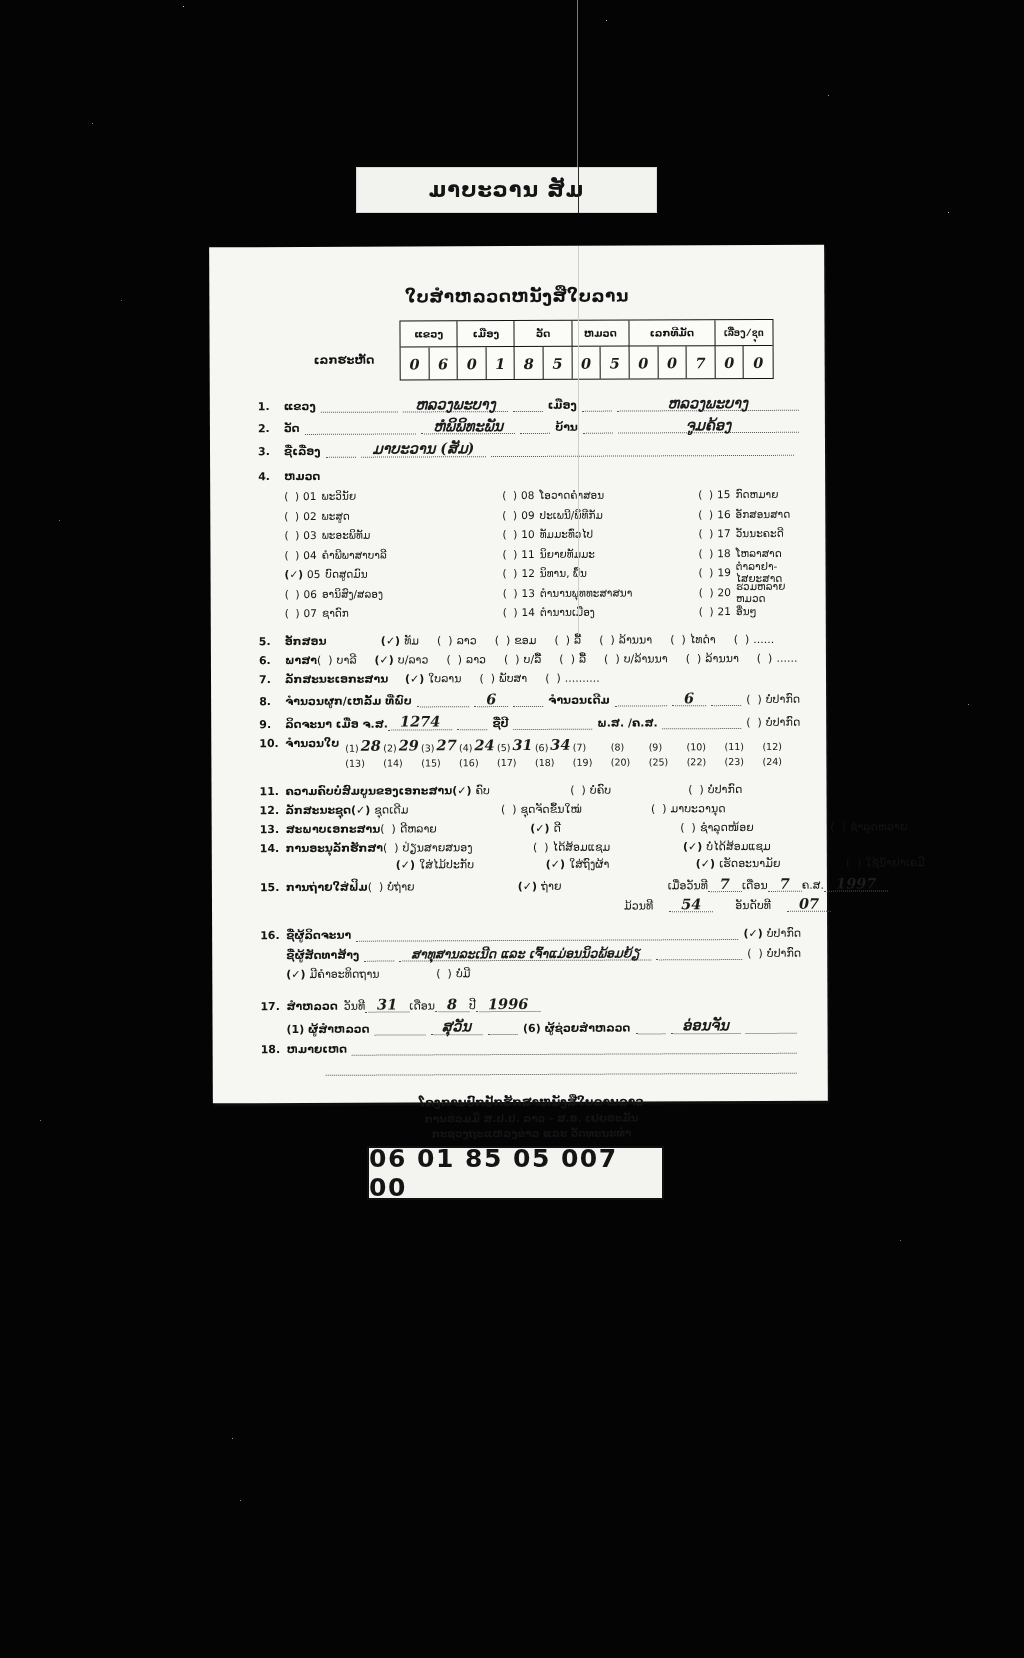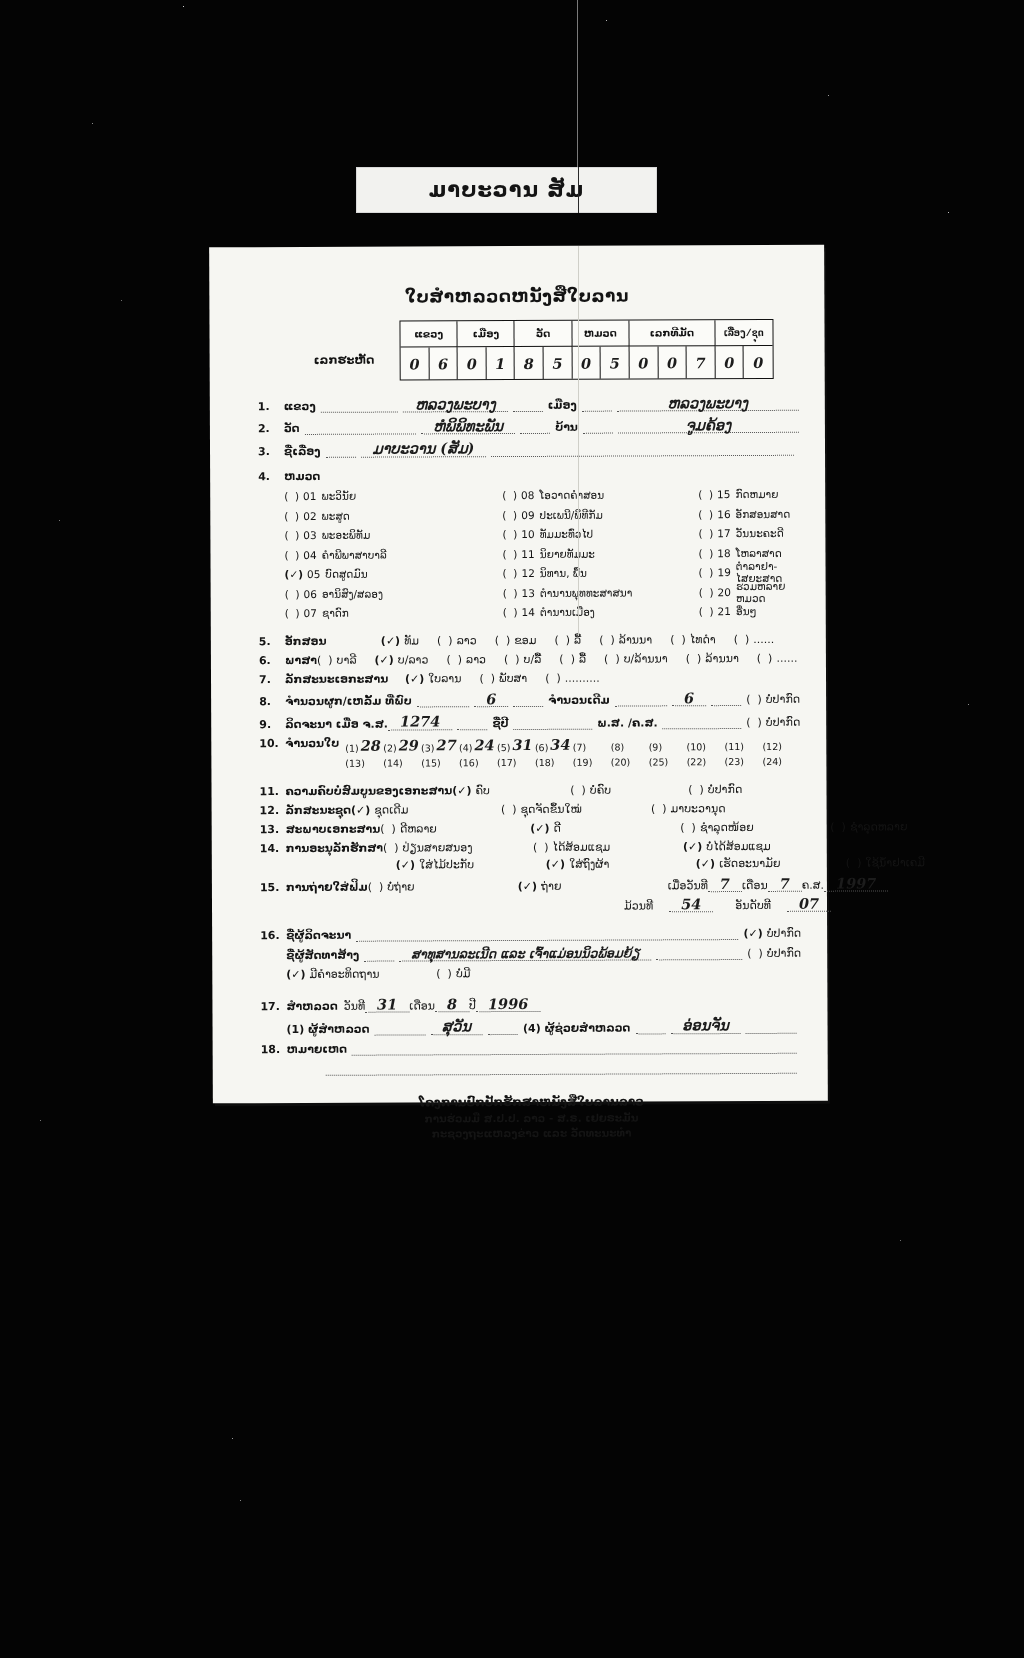--- a/index.html
+++ b/index.html
@@ -705,21 +705,21 @@
         <span class="plain">ເດືອນ</span>
         <span class="hwv">8</span>
         <span class="plain">ປີ</span>
         <span class="hwv">1996</span>
       </div>
       <div class="row" style="margin-left:26px;">
         <span class="lbl">(1) ຜູ້ສຳຫລວດ</span>
         <span class="dots"></span>
         <span class="hwv">ສຸວັນ</span>
         <span class="dots s"></span>
-        <span class="lbl">(4) ຜູ້ຊ່ວຍສຳຫລວດ</span>
+        <span class="lbl">(6) ຜູ້ຊ່ວຍສຳຫລວດ</span>
         <span class="dots s"></span>
         <span class="hwv">ອ່ອນຈັນ</span>
         <span class="dots"></span>
       </div>
 
       <div class="row">
         <span class="num">18.</span>
         <span class="lbl">ຫມາຍເຫດ</span>
         <span class="dots"></span>
       </div>
@@ -728,13 +728,16 @@
       </div>
 
       <div class="footer">
         <div class="f1">ໂຄງການປົກປັກຮັກສາຫນັງສືໃບລານລາວ</div>
         <div class="f2">ການຮ່ວມມື ສ.ປ.ປ. ລາວ - ສ.ຣ. ເຢຍຣະມັນ</div>
         <div class="f3">ກະຊວງຖະແຫລງຂ່າວ ແລະ ວັດທະນະທຳ</div>
       </div>
     </div>
   </div>
 
+  <div class="bottom-plate">
+    <span>06 01 85 05 007 00</span>
+  </div>
 </div>
 
 </body></html>

